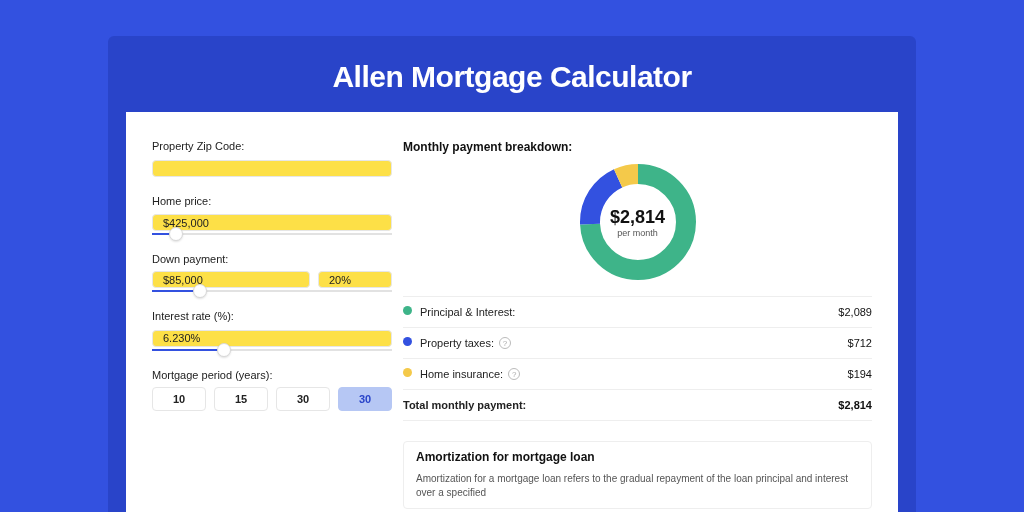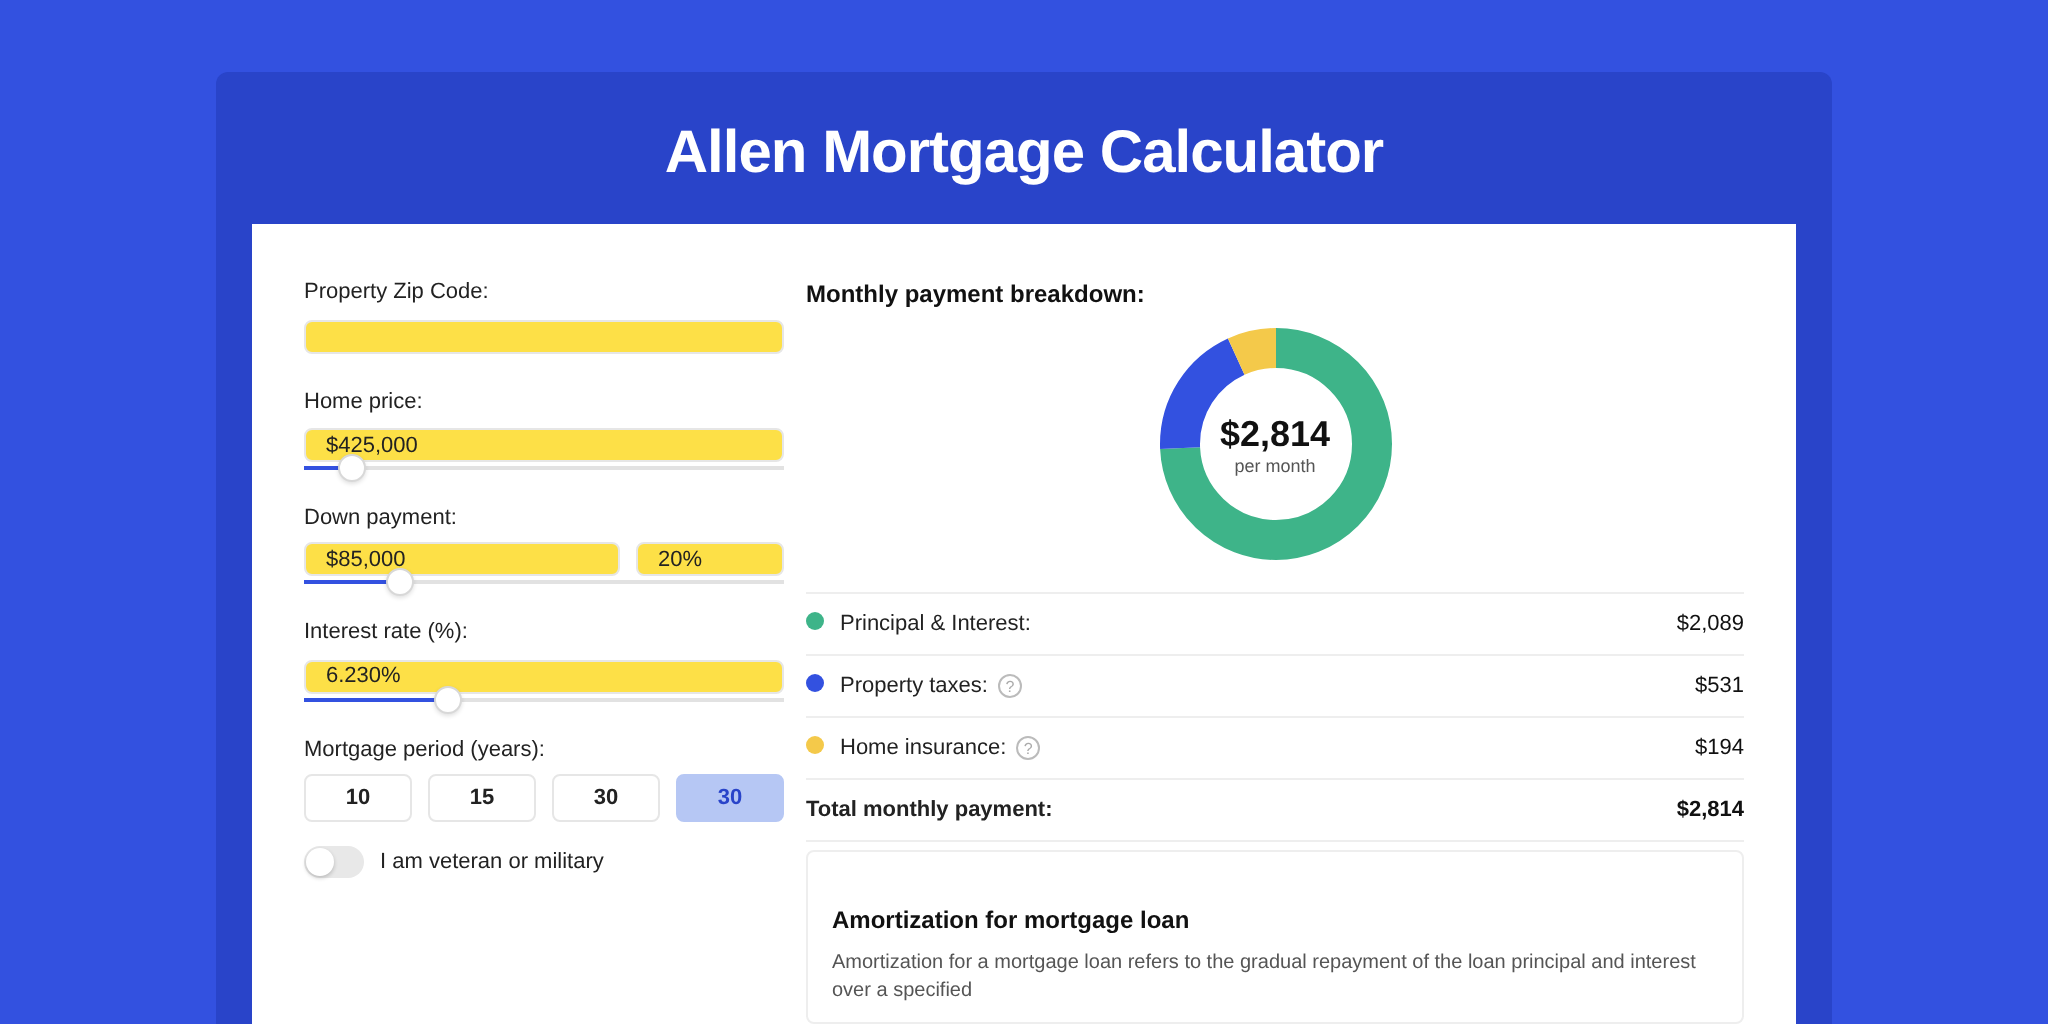--- a/index.html
+++ b/index.html
@@ -33,21 +33,21 @@
 .donut-amt{font-size:18px;font-weight:700;color:#111}
 .donut-sub{font-size:9px;color:#555}
 .legend{border-top:1px solid #eee}
 .legend-row{display:flex;align-items:flex-start;padding:9px 0;border-bottom:1px solid #eee;font-size:11px}
 .legend-row:last-child{border-bottom:1px solid #eee}
 .dot{width:9px;height:9px;border-radius:50%;margin-right:8px;flex-shrink:0}
 .legend-label{color:#222}
 .legend-val{margin-left:auto;color:#111}
 .legend-row.total .legend-label,.legend-row.total .legend-val{font-weight:700}
 .info{width:12px;height:12px;border:1px solid #bbb;border-radius:50%;margin-left:5px;display:inline-flex;align-items:center;justify-content:center;font-size:8px;color:#aaa}
-.amort{margin-top:4px;border:1px solid #eee;border-radius:4px;padding:27px 12px 8px}
+.amort{margin-top:20px;border:1px solid #eee;border-radius:4px;padding:8px 12px 8px}
 .amort-title{font-size:12px;font-weight:700;color:#111;margin-bottom:8px}
 .amort-text{font-size:10px;color:#555;line-height:1.4}
 </style>
 </head>
 <body>
 
 <div class="outer-card">
   <h1 class="title">Allen Mortgage Calculator</h1>
   <div class="panel">
 
@@ -91,26 +91,20 @@
       <div class="field" style="margin-bottom:0">
         <div class="label">Mortgage period (years):</div>
         <div class="seg">
           <div class="seg-btn">10</div>
           <div class="seg-btn">15</div>
           <div class="seg-btn">30</div>
           <div class="seg-btn active">30</div>
         </div>
       </div>
 
-      <div class="toggle-row">
-        <div class="toggle">
-            <div class="toggle-knob"></div>
-          </div>
-        <div class="toggle-label">I am veteran or military</div>
-      </div>
 
     </div>
 
     <div class="right">
       <div class="section-title">Monthly payment breakdown:</div>
 
       <div class="donut-wrap">
         <div class="donut">
           <svg width="120" height="120" viewBox="0 0 120 120">
             <circle cx="60" cy="60" r="48" fill="none" stroke="#3eb489" stroke-width="20" stroke-dasharray="223.7 301.6" stroke-dashoffset="0"></circle>
@@ -127,21 +121,21 @@
       <div class="legend">
         <div class="legend-row">
           <span class="dot" style="background:#3eb489"></span>
           <span class="legend-label">Principal &amp; Interest:</span>
           <span class="legend-val">$2,089</span>
         </div>
         <div class="legend-row">
           <span class="dot" style="background:#3351e0"></span>
           <span class="legend-label">Property taxes:</span>
           <span class="info">?</span>
-          <span class="legend-val">$531</span>
+          <span class="legend-val">$712</span>
         </div>
         <div class="legend-row">
           <span class="dot" style="background:#f4c94a"></span>
           <span class="legend-label">Home insurance:</span>
           <span class="info">?</span>
           <span class="legend-val">$194</span>
         </div>
         <div class="legend-row total">
           <span class="legend-label">Total monthly payment:</span>
           <span class="legend-val">$2,814</span>

